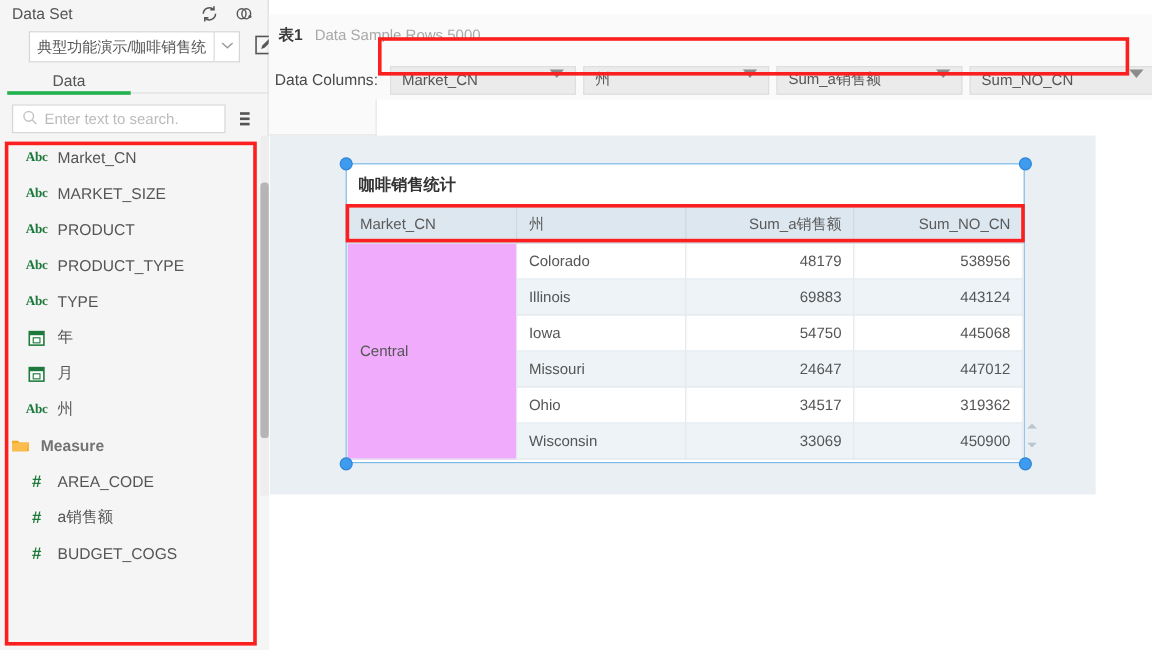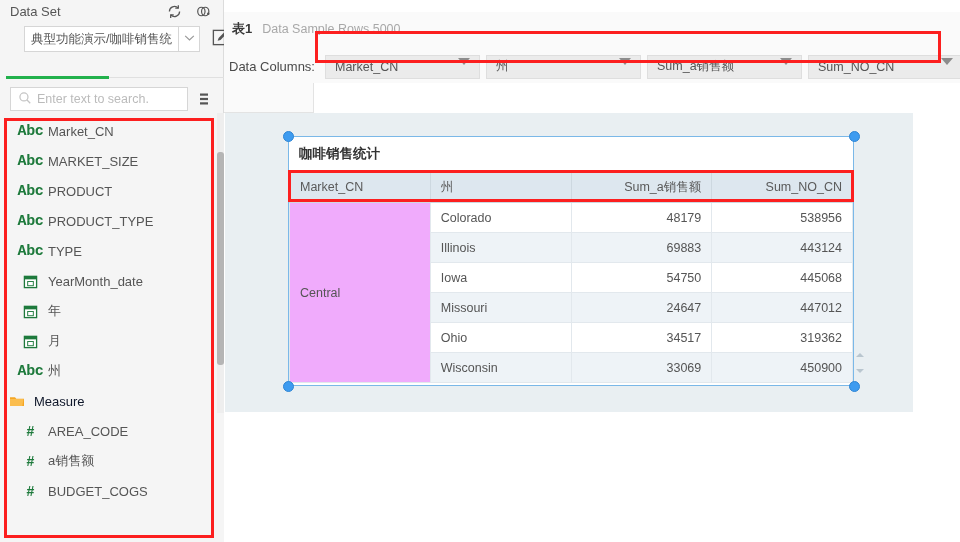--- a/index.html
+++ b/index.html
@@ -69,24 +69,24 @@
   #field-scroll{
     position:absolute; left:0; top:116px; width:224px; height:426px;
     overflow:hidden; background:#f5f5f5;
   }
   .field-row{
     height:30px; display:flex; align-items:center; padding-left:22px;
   }
   .field-row.grp{ padding-left:8px; }
   .fi{ width:17px; margin-right:9px; flex:0 0 17px; display:flex; align-items:center; justify-content:center;}
   .fl{ font-size:13px; color:#555; white-space:nowrap; }
-  .fl.grp{ color:#0f172a; font-weight:normal; }
+  .fl.grp{ color:#737373; font-weight:bold; }
   .abc{
-    font-size:15px; font-weight:bold; color:#1e7a3c;
-    font-family:Liberation Mono, monospace; letter-spacing:-.3px;text-align:center;
+    font-size:11px; font-weight:bold; color:#1e7a3c;
+    font-family:Liberation Serif, serif; letter-spacing:-.3px;text-align:center;
   }
   .sb-track{
     position:absolute; left:217px; top:113px; width:7px; height:300px;
     background:#eee;
   }
   .sb-thumb{
     position:absolute; left:217px; top:152px; width:7px; height:213px;
     background:#b5b5b5; border-radius:3px;
   }
 
@@ -205,20 +205,21 @@
       <span>
         <svg width="19" height="19" viewBox="0 0 20 20">
           <rect x="2.5" y="2.5" width="15" height="15" fill="none" stroke="#555" stroke-width="1.4"></rect>
           <path d="M7 13.5l1-3 6.2-6.2 2 2L10 12.5z" fill="#555"></path>
         </svg>
       </span>
     </div>
   </div>
 
   <div class="tabbar">
+    <div class="tab-data">Data</div>
     <div class="tab-underline"></div>
     <div class="tab-rest"></div>
   </div>
 
   <div class="search-row">
     <div class="search-box">
       <span class="search-ic">
         <svg width="14" height="14" viewBox="0 0 16 16">
           <circle cx="6.8" cy="6.8" r="4.6" fill="none" stroke="#c4c4c4" stroke-width="1.4"></circle>
           <path d="M10.3 10.3 L14 14" stroke="#c4c4c4" stroke-width="1.4"></path>
@@ -267,30 +268,20 @@
         <span class="fl">TYPE</span>
       </div>
       <div class="field-row">
         <span class="fi">
           <svg width="15" height="15" viewBox="0 0 16 16">
             <rect x="1.5" y="2.5" width="13" height="12" fill="#fff" stroke="#1e7a3c" stroke-width="1.4"></rect>
             <rect x="1.5" y="2.5" width="13" height="3.2" fill="#1e7a3c"></rect>
             <rect x="5" y="8" width="6" height="4.5" fill="none" stroke="#1e7a3c" stroke-width="1"></rect>
           </svg>
         </span>
-        <span class="fl">YearMonth_date</span>
-      </div>
-      <div class="field-row">
-        <span class="fi">
-          <svg width="15" height="15" viewBox="0 0 16 16">
-            <rect x="1.5" y="2.5" width="13" height="12" fill="#fff" stroke="#1e7a3c" stroke-width="1.4"></rect>
-            <rect x="1.5" y="2.5" width="13" height="3.2" fill="#1e7a3c"></rect>
-            <rect x="5" y="8" width="6" height="4.5" fill="none" stroke="#1e7a3c" stroke-width="1"></rect>
-          </svg>
-        </span>
         <span class="fl">年</span>
       </div>
       <div class="field-row">
         <span class="fi">
           <svg width="15" height="15" viewBox="0 0 16 16">
             <rect x="1.5" y="2.5" width="13" height="12" fill="#fff" stroke="#1e7a3c" stroke-width="1.4"></rect>
             <rect x="1.5" y="2.5" width="13" height="3.2" fill="#1e7a3c"></rect>
             <rect x="5" y="8" width="6" height="4.5" fill="none" stroke="#1e7a3c" stroke-width="1"></rect>
           </svg>
         </span>

